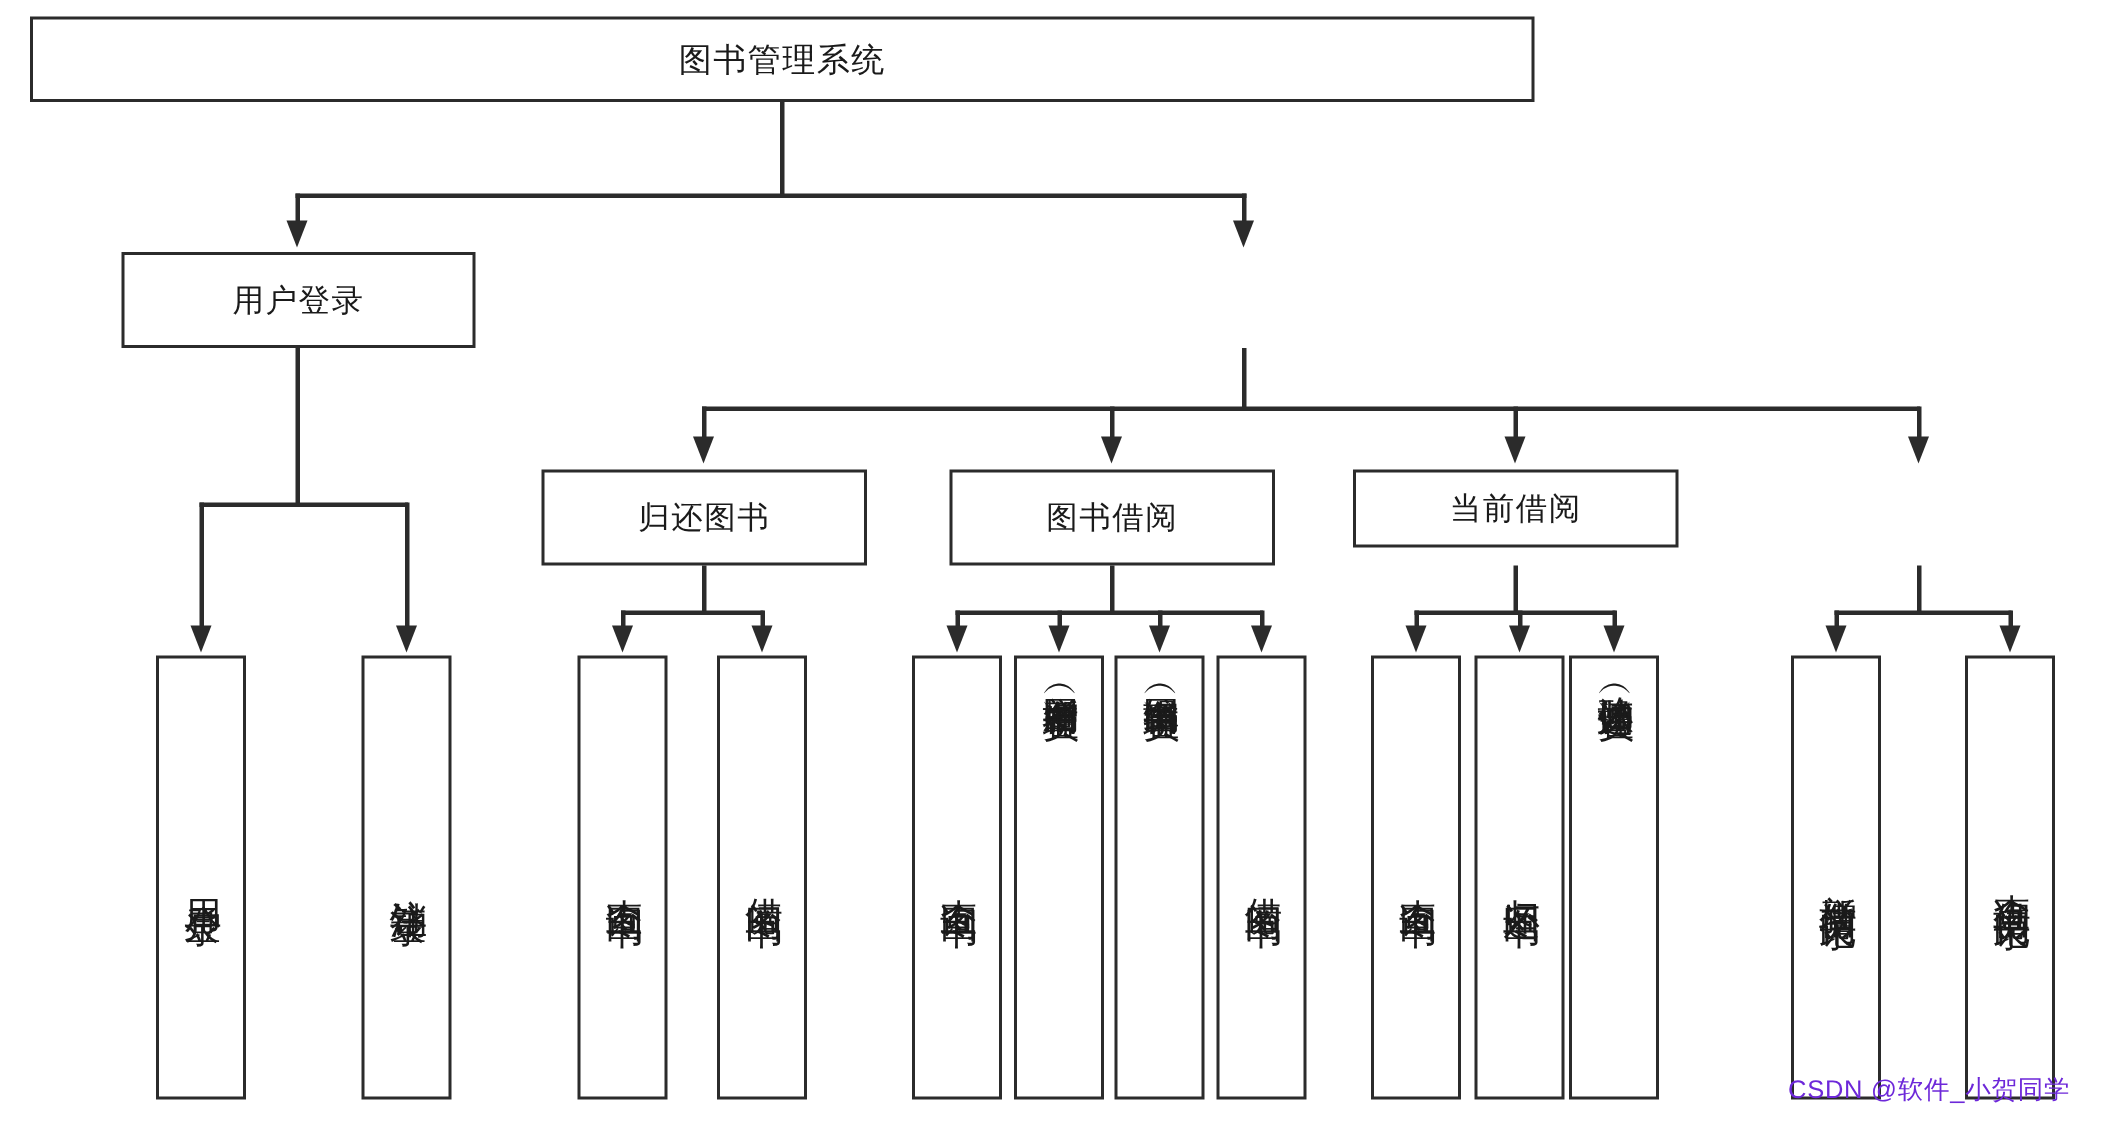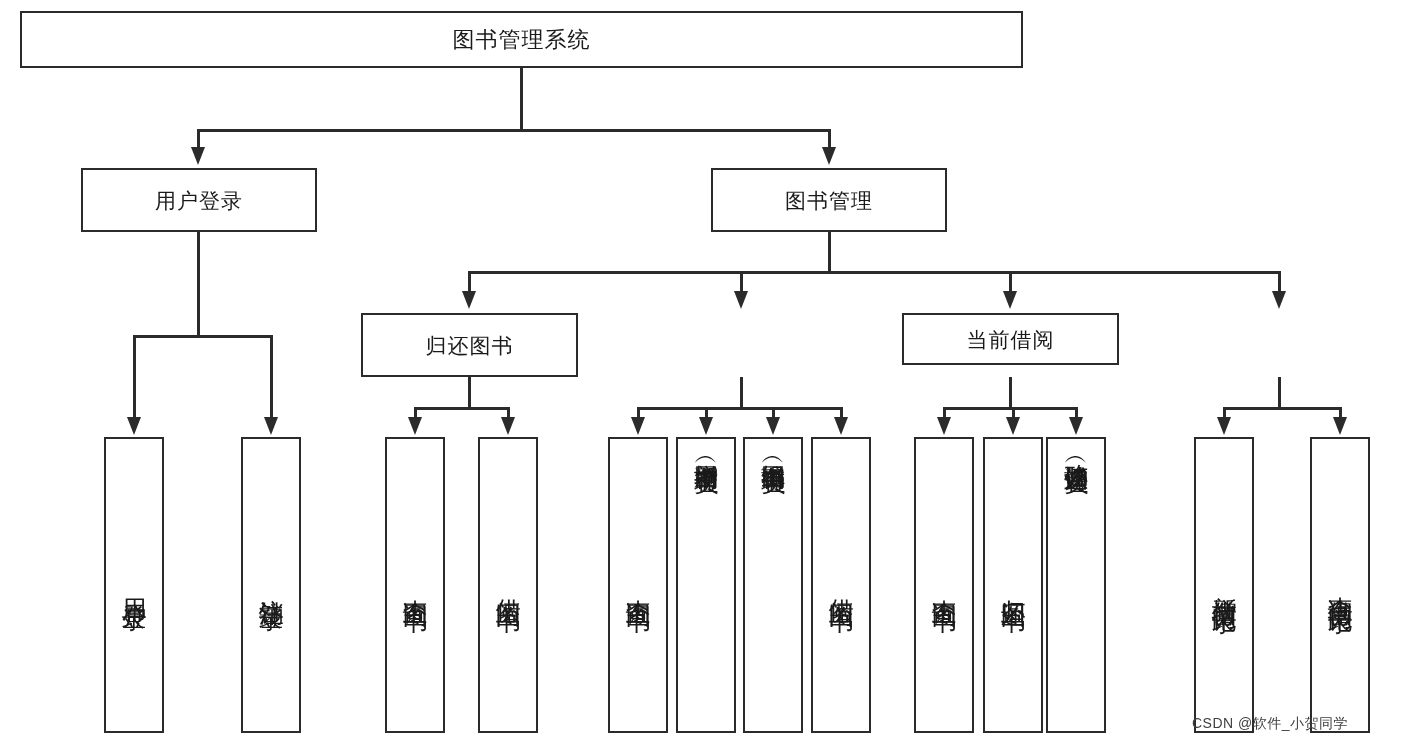--- a/index.html
+++ b/index.html
@@ -78,22 +78,22 @@
     position: absolute;
     width: 0;
     height: 0;
     border-left: 7px solid transparent;
     border-right: 7px solid transparent;
     border-top: 18px solid #2b2b2b;
   }
   
   #watermark {
     position: absolute;
-    font-size: 14px;
-    color: #404040;
+    font-size: 17px;
+    color: #6d28d9;
     white-space: nowrap;
     letter-spacing: 0.5px;
     font-family: "Liberation Sans", "DejaVu Sans", sans-serif;
   }
 </style>
 </head>
 <body>
 
 <div id="diagram">
 
@@ -103,23 +103,20 @@
 
   <div class="conn v" style="left:520px; top:68px; width:2.5px; height:63px;"></div>
   <div class="conn h" style="left:197px; top:129px; width:634px; height:2.5px;"></div>
   <div class="conn v" style="left:197px; top:129px; width:2.5px; height:20px;"></div>
   <div class="conn v" style="left:828px; top:129px; width:2.5px; height:20px;"></div>
   <div class="arrow" style="left:191px; top:147px;"></div>
   <div class="arrow" style="left:822px; top:147px;"></div>
 
   <div class="node horiz" style="left:81px; top:168px; width:236px; height:64px;">
     <span class="node-label">用户登录</span>
-  </div>
-  <div class="node horiz" style="left:711px; top:168px; width:236px; height:64px;">
-    <span class="node-label">图书管理</span>
   </div>
 
   <div class="conn v" style="left:197px; top:232px; width:2.5px; height:105px;"></div>
   <div class="conn h" style="left:133px; top:335px; width:139px; height:2.5px;"></div>
   <div class="conn v" style="left:133px; top:335px; width:2.5px; height:84px;"></div>
   <div class="conn v" style="left:270px; top:335px; width:2.5px; height:84px;"></div>
   <div class="arrow" style="left:127px; top:417px;"></div>
   <div class="arrow" style="left:264px; top:417px;"></div>
 
   <div class="conn v" style="left:828px; top:232px; width:2.5px; height:41px;"></div>
@@ -129,20 +126,23 @@
   <div class="conn v" style="left:1009px; top:271px; width:2.5px; height:22px;"></div>
   <div class="conn v" style="left:1278px; top:271px; width:2.5px; height:22px;"></div>
   <div class="arrow" style="left:462px; top:291px;"></div>
   <div class="arrow" style="left:734px; top:291px;"></div>
   <div class="arrow" style="left:1003px; top:291px;"></div>
   <div class="arrow" style="left:1272px; top:291px;"></div>
 
   <div class="node horiz" style="left:361px; top:313px; width:217px; height:64px;">
     <span class="node-label">归还图书</span>
   </div>
+  <div class="node horiz" style="left:633px; top:313px; width:217px; height:64px;">
+    <span class="node-label">图书借阅</span>
+  </div>
   <div class="node horiz" style="left:902px; top:313px; width:217px; height:52px;">
     <span class="node-label">当前借阅</span>
   </div>
 
   <div class="conn v" style="left:468px; top:377px; width:2.5px; height:32px;"></div>
   <div class="conn h" style="left:414px; top:407px; width:95px; height:2.5px;"></div>
   <div class="conn v" style="left:414px; top:407px; width:2.5px; height:12px;"></div>
   <div class="conn v" style="left:507px; top:407px; width:2.5px; height:12px;"></div>
   <div class="arrow" style="left:408px; top:417px;"></div>
   <div class="arrow" style="left:501px; top:417px;"></div>

